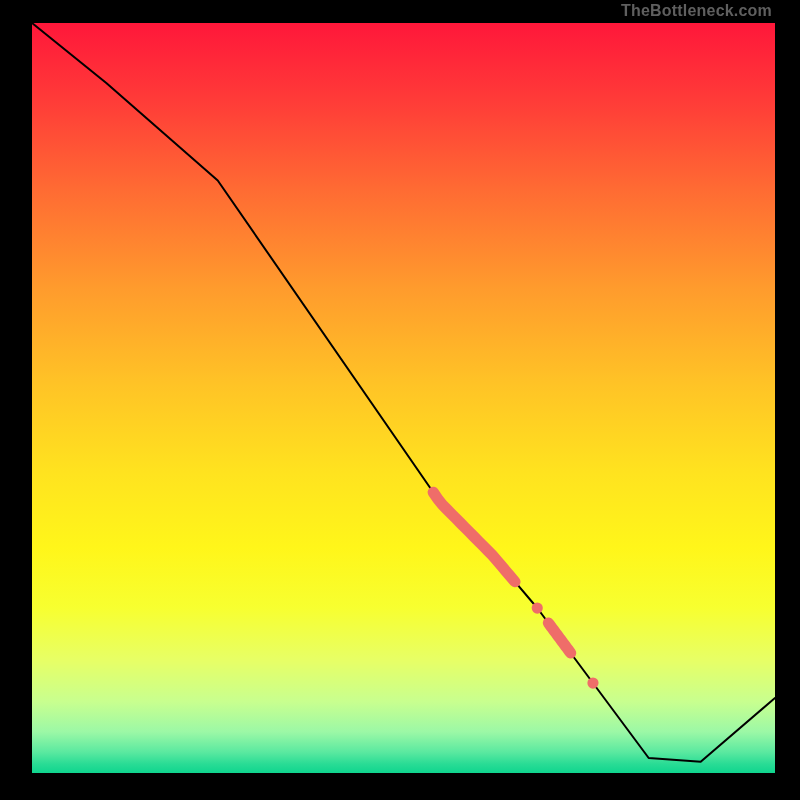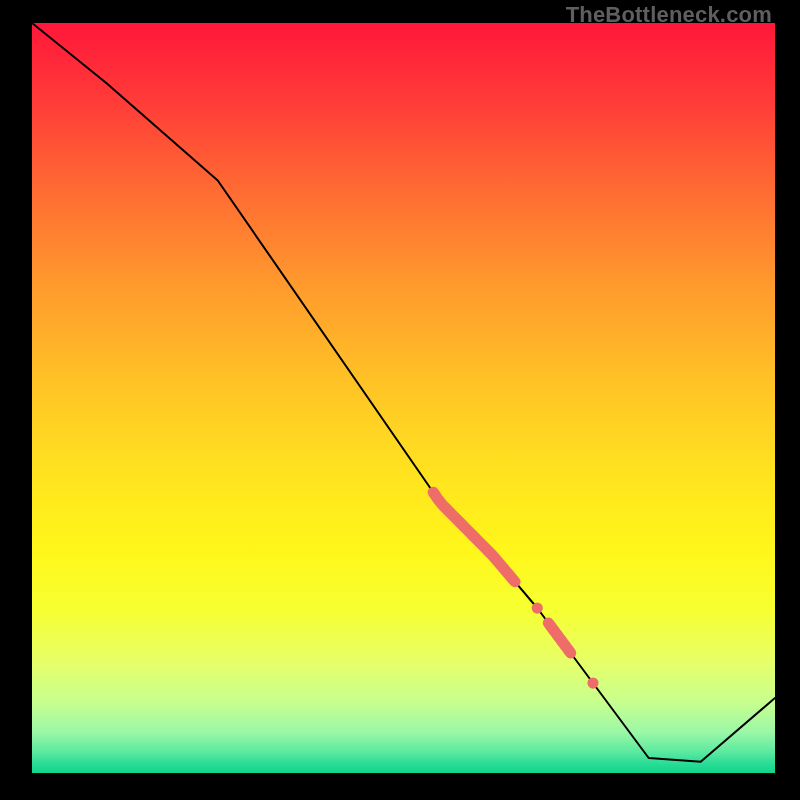--- a/index.html
+++ b/index.html
@@ -29,21 +29,21 @@
   }
   .line-layer {
     position: absolute;
     inset: 0;
   }
   .watermark {
     position: absolute;
     top: 2px;
     right: 28px;
     font-family: Arial, Helvetica, sans-serif;
-    font-size: 22px;
+    font-size: 16px;
     font-weight: 600;
     color: #5f5f5f;
     letter-spacing: 0.2px;
     user-select: none;
   }
 </style>
 </head>
 <body>
 <div class="stage">
 

